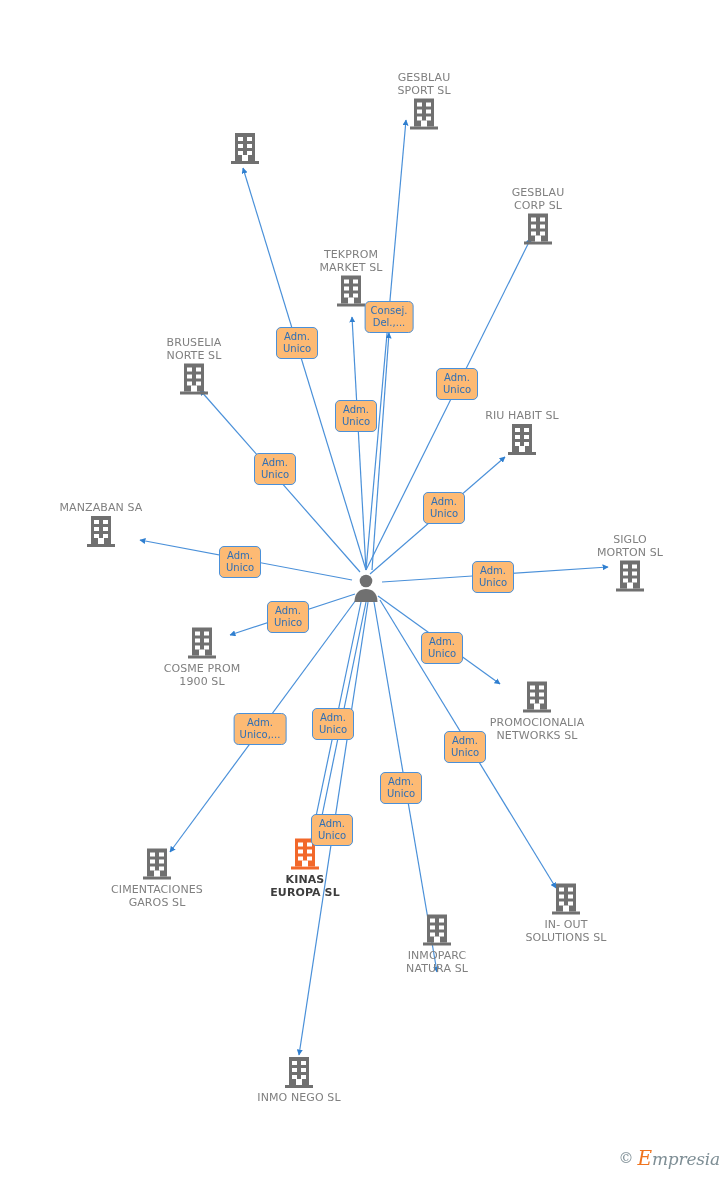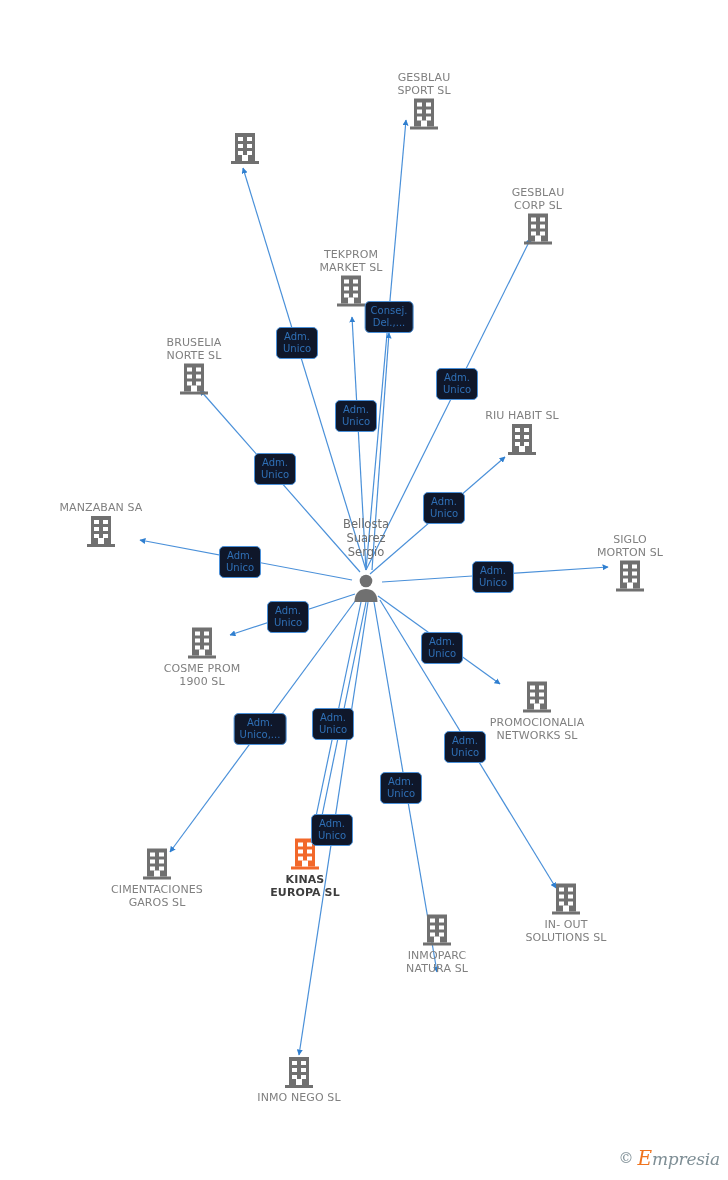--- a/index.html
+++ b/index.html
@@ -47,21 +47,21 @@
   .node-icon {
     display: block;
     margin: 0 auto;
   }
   .node.company .node-label.above { margin-bottom: 1px; }
   .node.company .node-label.below { margin-top: 1px; text-align: center; }
   .edge-label {
     position: absolute;
     transform: translate(-50%, -50%);
     box-sizing: border-box;
-    background: #0f172a;
+    background: #fdba74;
     border: 1px solid #4a90d9;
     border-radius: 5px;
     color: #2f6fb5;
     font-size: 10px;
     line-height: 12px;
     padding: 3px 5px;
     text-align: center;
     white-space: pre-line;
     min-width: 42px;
   }
@@ -385,23 +385,20 @@
         <div class="node-label below">INMO NEGO SL</div>
       </div>
       <div class="node person" style="left: 366px; top: 588px;">
         <svg class="node-icon" width="28" height="30" viewBox="0 0 28 30">
           <circle cx="14" cy="8" r="6.3" fill="#707070"></circle>
           <path d="M2.5 29 C2.5 19.5 8 16 14 16 C20 16 25.5 19.5 25.5 29 Z" fill="#707070"></path>
         </svg>
       </div>
     </div>
 
-  <div class="person-label" id="person-label" style="left: 366px; top: 538px;">Bellosta
-Suarez
-Sergio</div>
 
   <div id="edge-labels-layer">
       <div class="edge-label" style="left: 297px; top: 343px;">Adm.
 Unico</div>
       <div class="edge-label" style="left: 457px; top: 384px;">Adm.
 Unico</div>
       <div class="edge-label" style="left: 356px; top: 416px;">Adm.
 Unico</div>
       <div class="edge-label" style="left: 389px; top: 317px;">Consej.
 Del.,...</div>

